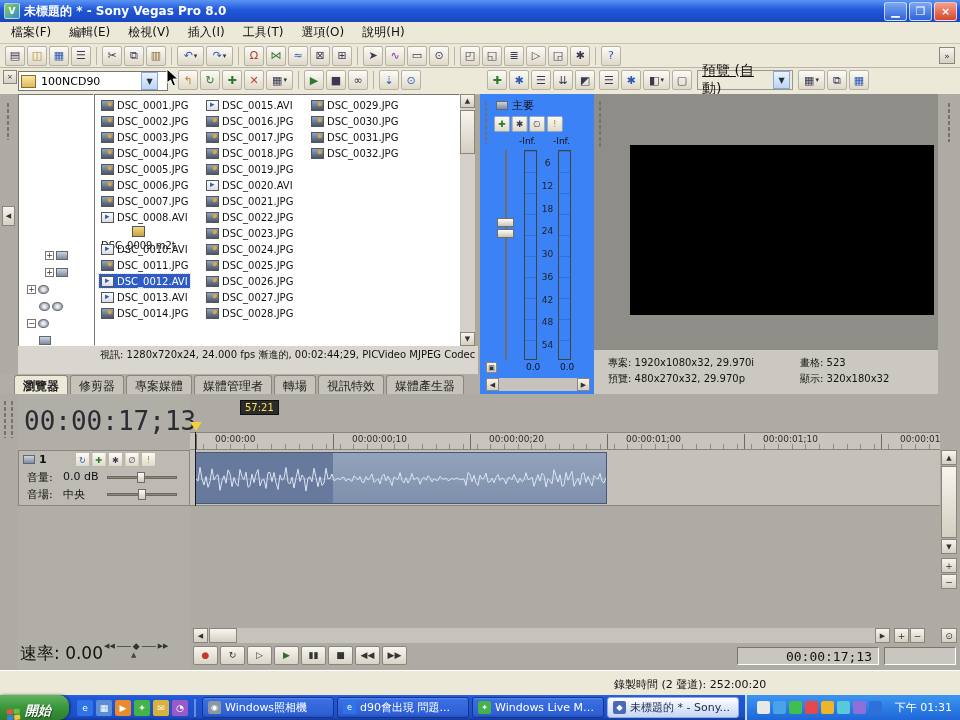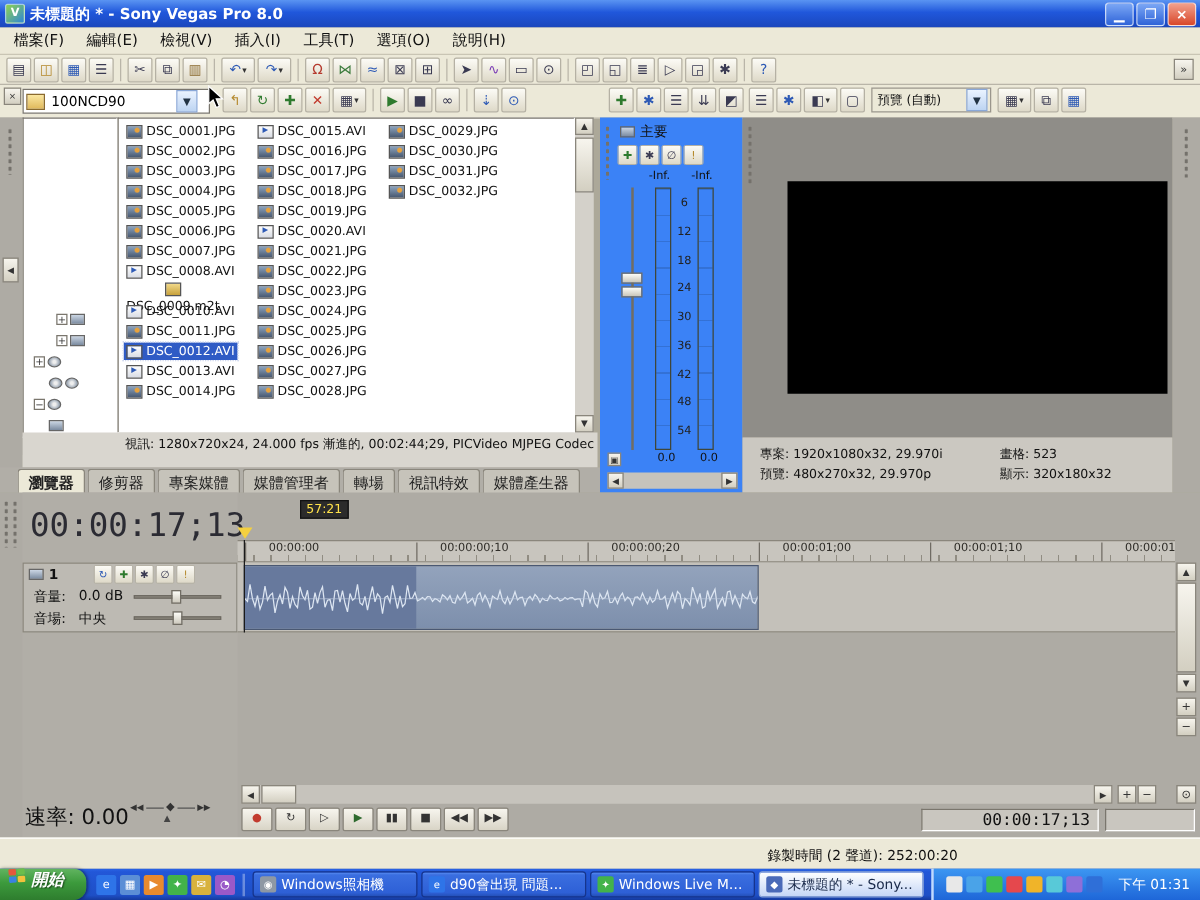--- a/index.html
+++ b/index.html
@@ -72,21 +72,21 @@
   .trklabel{font-size:11px;color:#111;}
   .trow{height:17px;display:flex;align-items:center;gap:2px;}
   .expand{width:9px;height:9px;border:1px solid #7A766D;background:#fff;line-height:7px;text-align:center;
     font-size:8px;color:#333;flex:none;box-sizing:border-box;}
   .tchip{width:12px;height:9px;flex:none;border:1px solid #666;background:linear-gradient(#CBD6E4,#7B8BA0);box-sizing:border-box;}
   .tchip.cd{border-radius:50%;width:11px;height:9px;background:radial-gradient(circle,#EEE 20%,#9AA6B4 70%);}
   
   .statusbar{left:0;top:670px;width:960px;height:25px;background:#ECE9D8;border-top:1px solid #fff;box-sizing:border-box;}
   .taskbar{left:0;top:695px;width:960px;height:25px;
     background:linear-gradient(#2A63E4 0%,#2257D8 10%,#1E4FC6 85%,#153A9E 100%);display:flex;align-items:center;}
-  .startbtn{height:25px;padding:0 18px 0 7px;display:flex;align-items:flex-start;gap:5px;border-radius:0 10px 10px 0;
+  .startbtn{height:25px;padding:0 18px 0 7px;display:flex;align-items:flex-end;gap:5px;border-radius:0 10px 10px 0;
     background:linear-gradient(#61B460 0%,#3C9A3C 45%,#2E7D2E 100%);box-shadow:1px 0 3px #0008;
     color:#fff;font-style:italic;font-weight:bold;font-size:13px;text-shadow:1px 1px 1px #0007;}
   .flag{display:grid;grid-template-columns:6px 6px;grid-template-rows:5px 5px;gap:1px;transform:rotate(-4deg);}
   .flag span{border-radius:1px;}
   .ql{width:16px;height:16px;border-radius:2px;display:flex;align-items:center;justify-content:center;
     font-size:9px;color:#fff;flex:none;}
   .taskbtn{width:132px;height:21px;box-sizing:border-box;border-radius:3px;display:flex;align-items:center;gap:4px;
     padding:0 5px;background:linear-gradient(#5A8EF2 0%,#3A6EE0 10%,#2E60D6 85%,#2450B8 100%);
     border:1px solid #16348C;color:#fff;font-size:11px;white-space:nowrap;overflow:hidden;}
   .taskbtn.active{background:linear-gradient(#FDFEFF,#C5D6F6);color:#1A2A4A;border:1px solid #8FA8D8;}
@@ -281,21 +281,21 @@
         </span>
         <span class="tbtn wide">
           <span class="glyph">◧</span>
           <span class="dd">▾</span>
         </span>
         <span class="tbtn">
           <span class="glyph">▢</span>
         </span>
       </span>
     <span class="combo" style="width:96px;margin:0 3px;background:#ECE9D8;border-color:#9A968C;">
-      <span style="font-size:10px;flex:1;padding-left:2px;">預覽 (自動)</span>
+      <span style="font-size:14px;flex:1;padding-left:2px;text-decoration:underline;">預覽 (自動)</span>
       <span class="combo-arrow">▼</span>
     </span>
     <span class="toolbar" id="preview-toolbar-right">
         <span class="tbtn wide">
           <span class="glyph">▦</span>
           <span class="dd">▾</span>
         </span>
         <span class="tbtn">
           <span class="glyph">⧉</span>
         </span>

